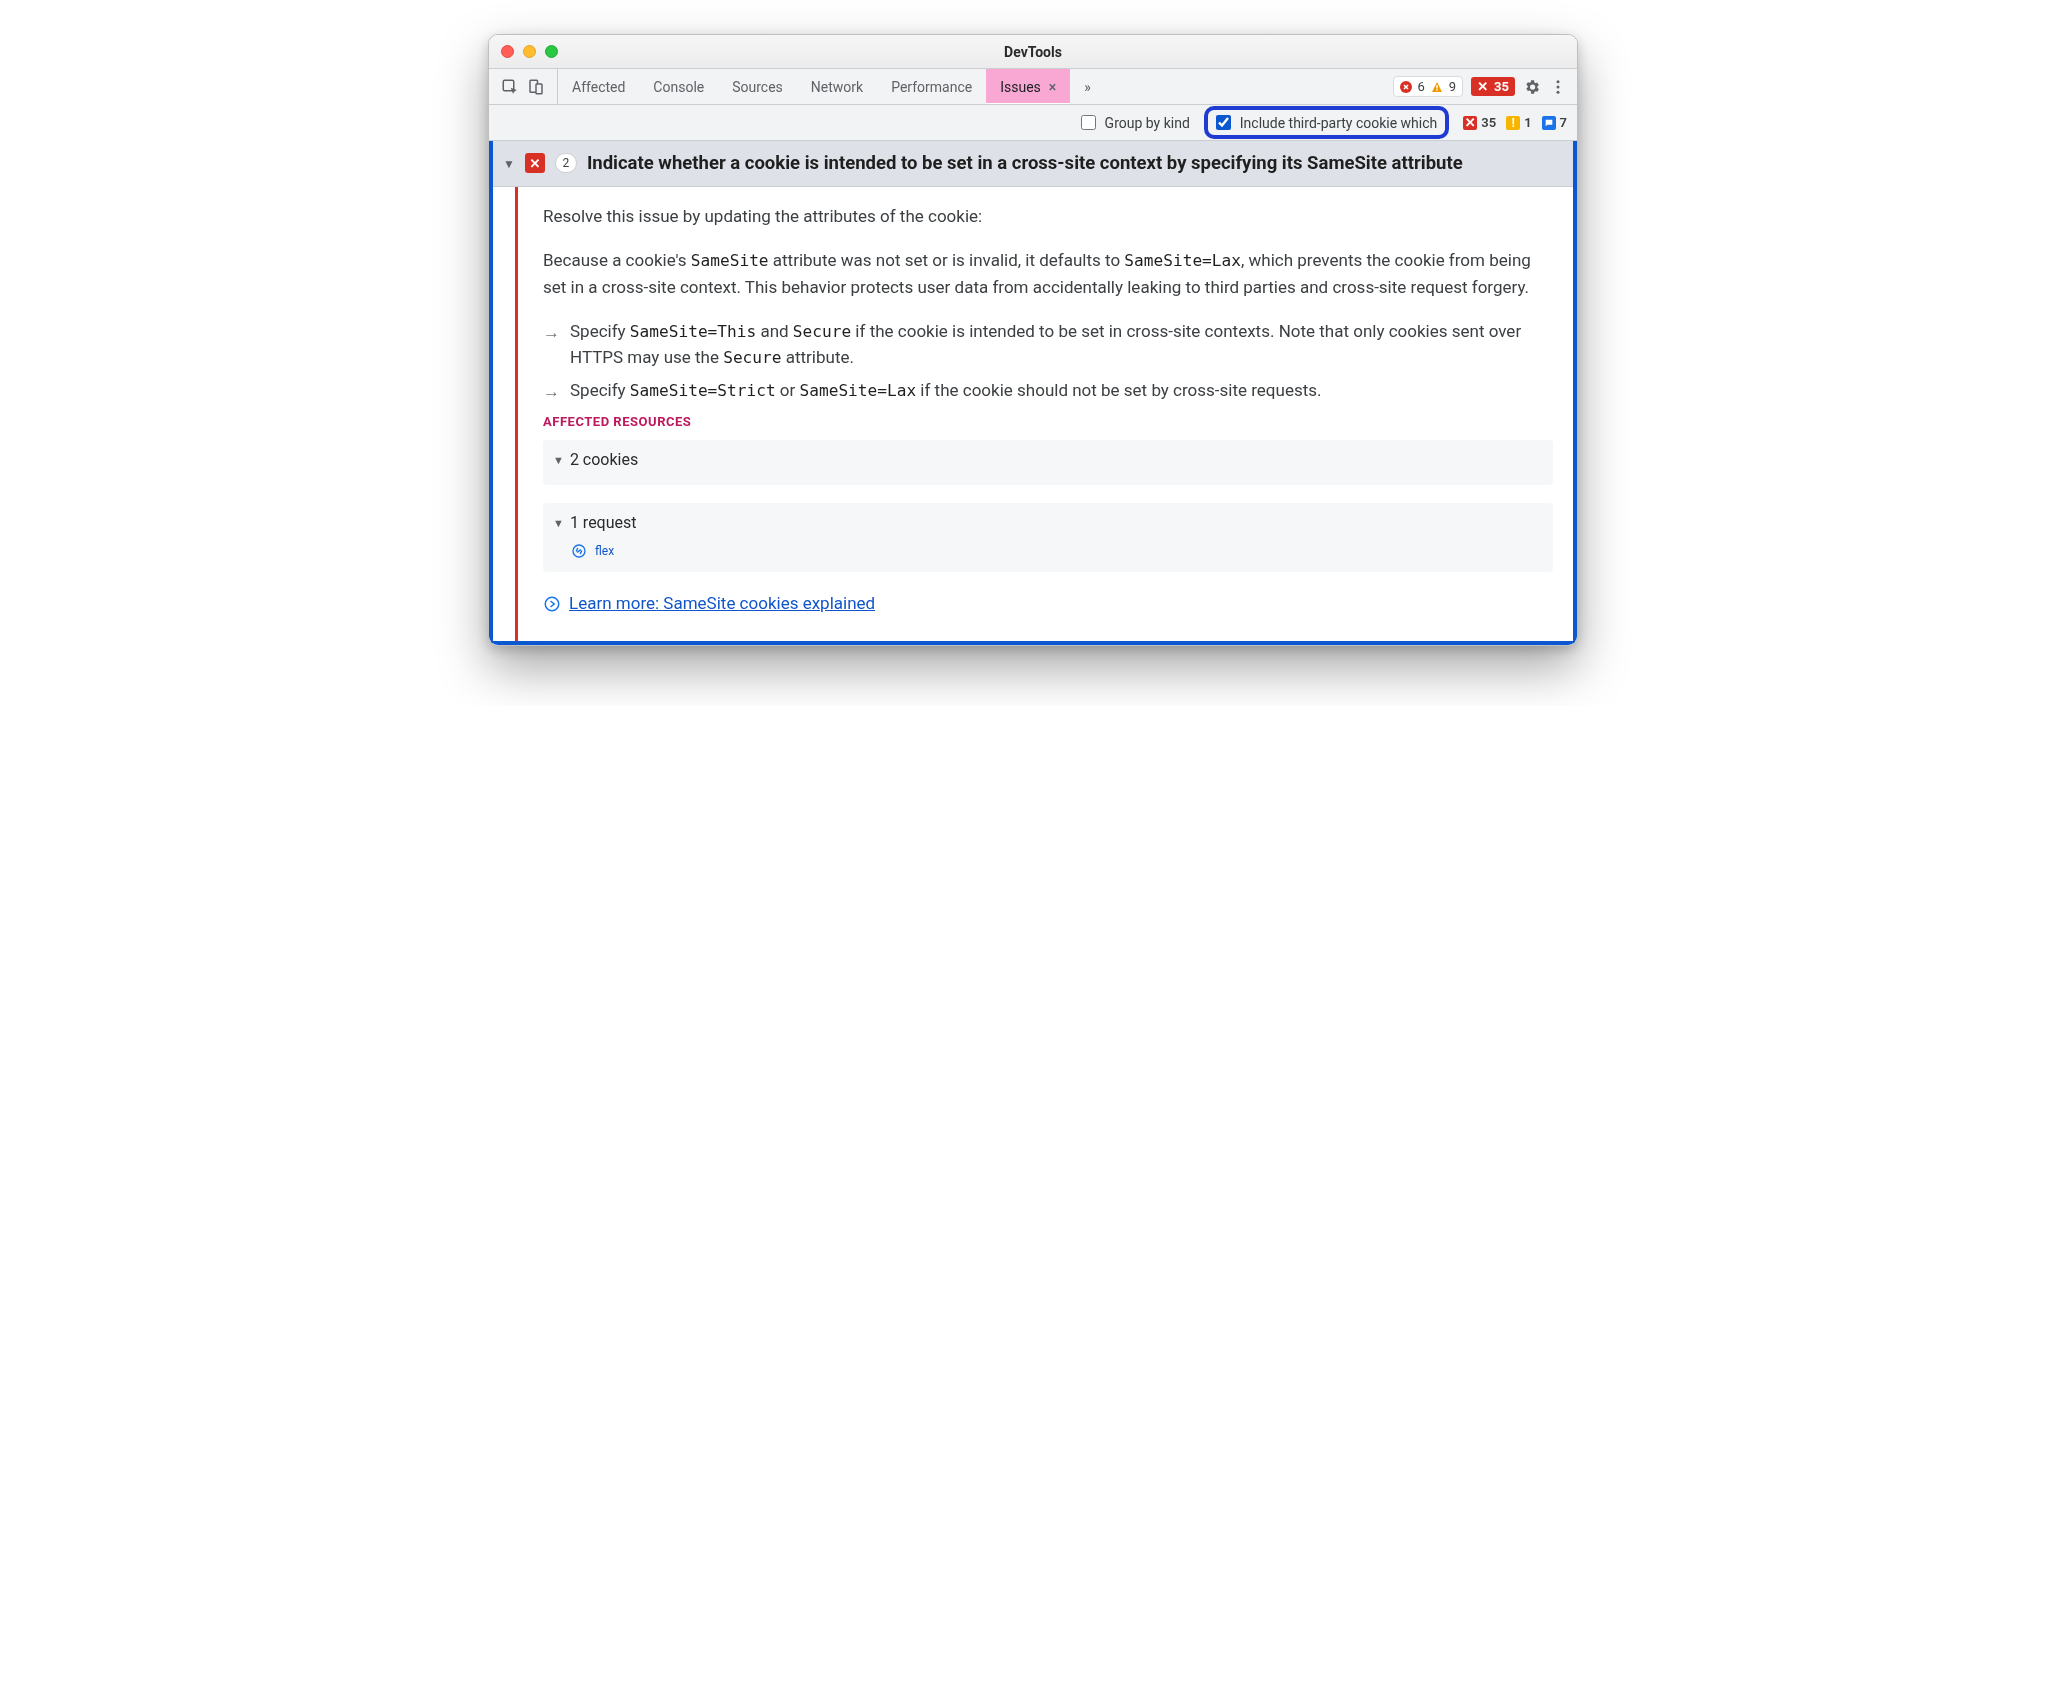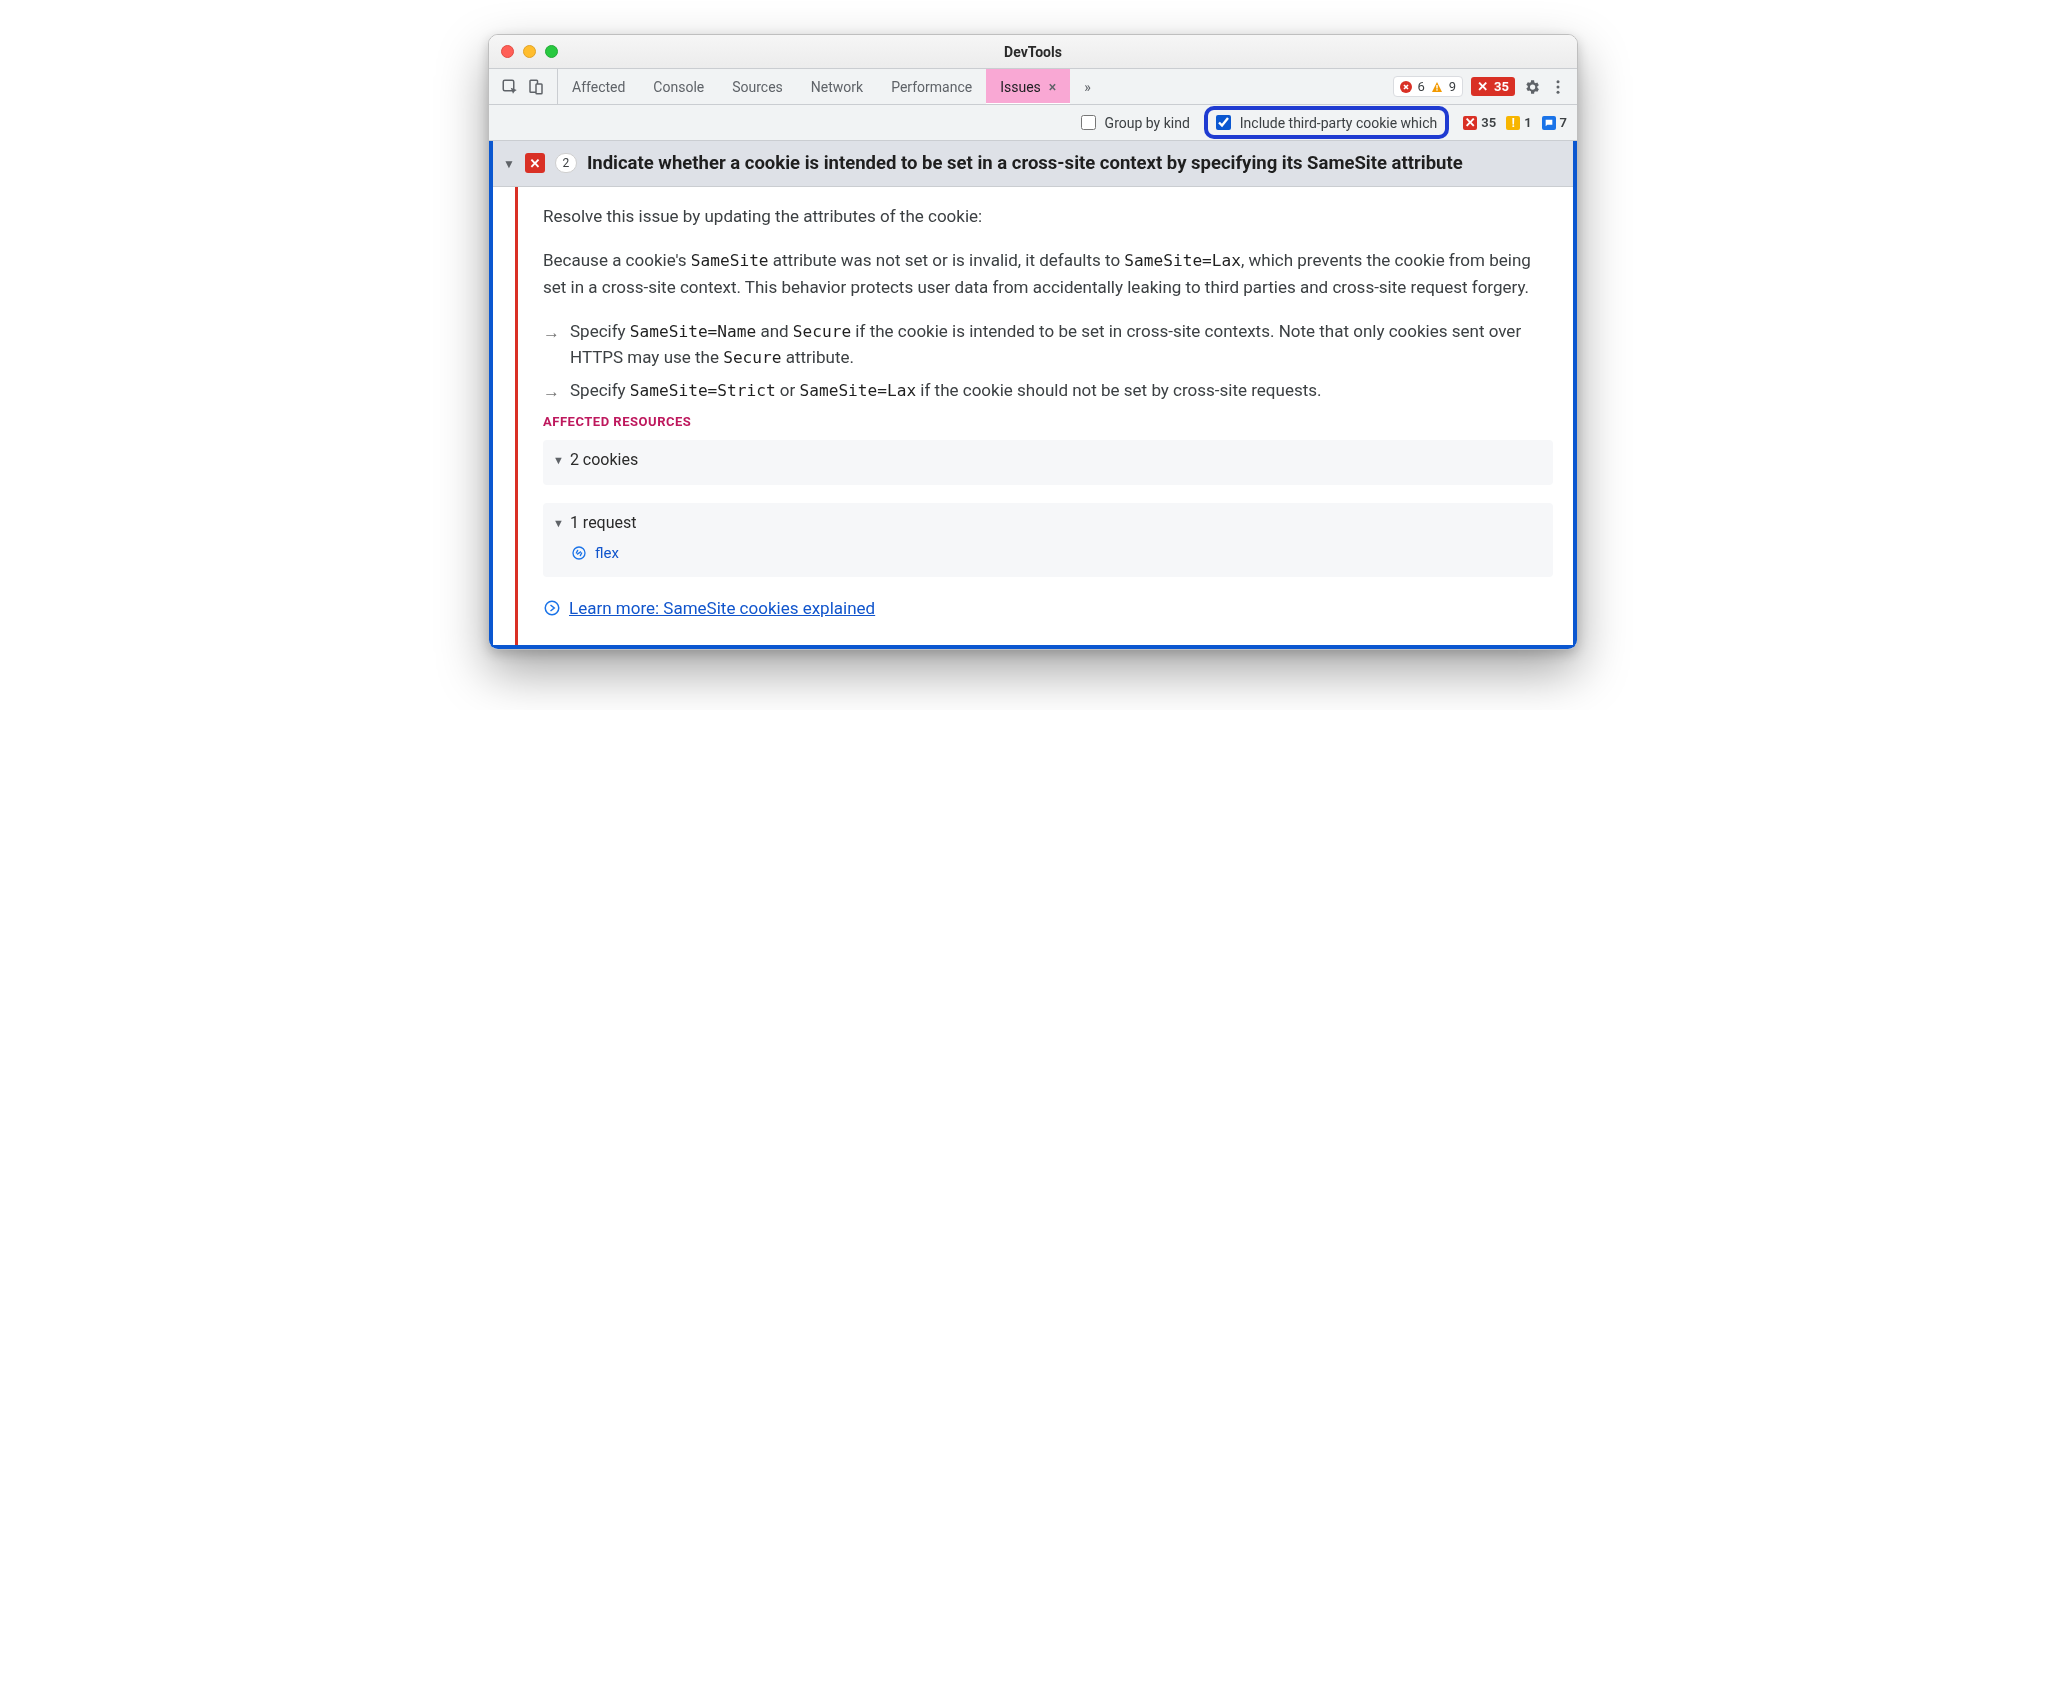--- a/index.html
+++ b/index.html
@@ -161,21 +161,21 @@
   .cookie-table{margin:6px 0 0 16px;font-size:15.5px}
   .cookie-table .hdr{display:flex;gap:62px;color:#3c4043;margin-bottom:4px}
   .cookie-row{display:flex;gap:20px;align-items:center;padding:2px 0}
   .cookie-row .n{min-width:110px;color:var(--link)}
   .cookie-row .d{color:var(--link)}
   .ring2{
     border:4px solid var(--highlight2);border-radius:12px;padding:2px 8px;display:inline-flex;gap:18px;color:#3a3a3a;
   }
   .ring2 .n{color:#3a3a3a}
   .ring2 .d{color:#3a3a3a}
-  .req-row{display:flex;align-items:center;gap:8px;margin:6px 0 0 18px;color:var(--link);font-size:15px}
+  .req-row{display:flex;align-items:center;gap:8px;margin:6px 0 0 18px;color:var(--link);font-size:12px}
   .learn{display:flex;align-items:center;gap:8px;margin-top:8px}
   .learn a{color:var(--link);text-decoration:underline;font-size:17px}
   
   svg{display:block}
 </style>
 </head>
 <body>
 
 <div class="window">
 
@@ -310,21 +310,21 @@
         </div>
       <div class="body-content">
         <p>Resolve this issue by updating the attributes of the cookie:</p>
         <p>
           <span>Because a cookie's </span><code class="inline">SameSite</code><span> attribute was not set or is invalid, it defaults to </span><code class="inline">SameSite=Lax</code><span>, which prevents the cookie from being set in a cross-site context. This behavior protects user data from accidentally leaking to third parties and cross-site request forgery.</span>
         </p>
 
         <div class="arrow-li">
           <span class="arw">→</span>
           <span>
-            <span>Specify </span><code class="inline">SameSite=Name</code><span> and </span><code class="inline">Secure</code><span> if the cookie is intended to be set in cross-site contexts. Note that only cookies sent over HTTPS may use the </span><code class="inline">Secure</code><span> attribute.</span>
+            <span>Specify </span><code class="inline">SameSite=This</code><span> and </span><code class="inline">Secure</code><span> if the cookie is intended to be set in cross-site contexts. Note that only cookies sent over HTTPS may use the </span><code class="inline">Secure</code><span> attribute.</span>
           </span>
         </div>
         <div class="arrow-li">
           <span class="arw">→</span>
           <span>
             <span>Specify </span><code class="inline">SameSite=Strict</code><span> or </span><code class="inline">SameSite=Lax</code><span> if the cookie should not be set by cross-site requests.</span>
           </span>
         </div>
 
         <div class="section-label">Affected Resources</div>

